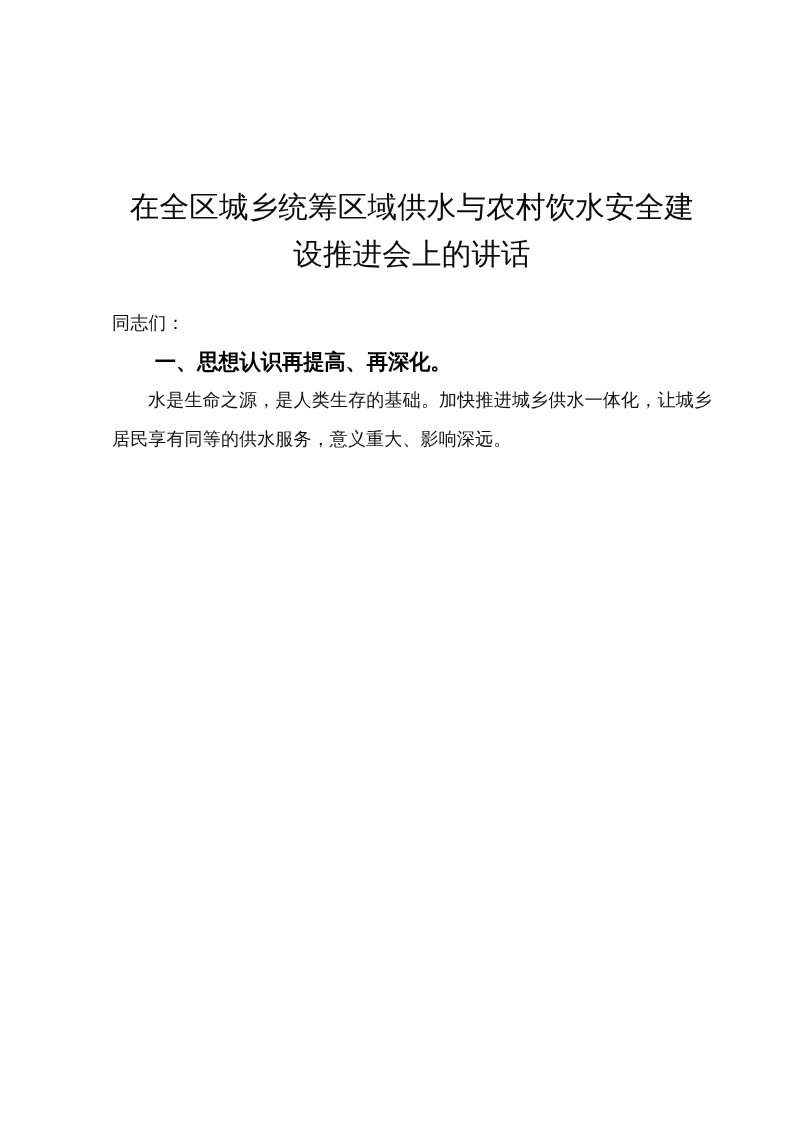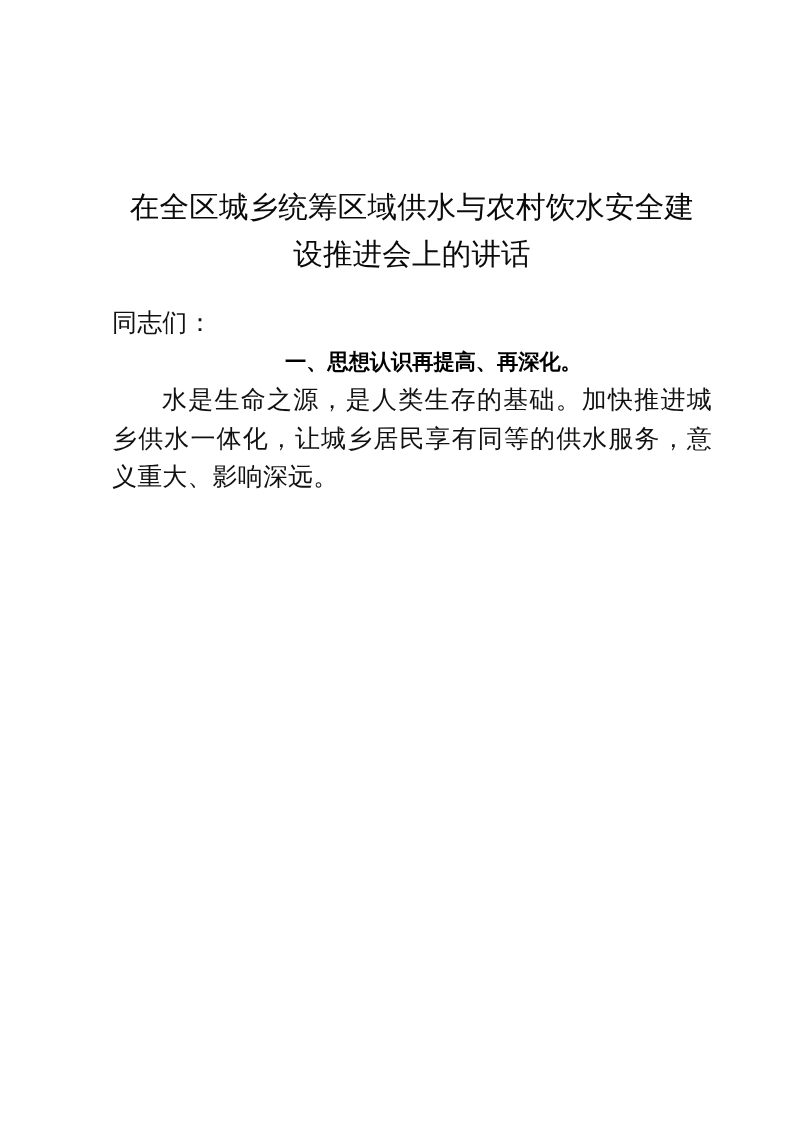--- a/index.html
+++ b/index.html
@@ -45,21 +45,21 @@
     letter-spacing: 0.2px;
     color: #0a0a0a;
     width: 588px;
     margin-left: 6px;
   }
 
   
   .para {
     margin: 0;
     font-family: "DejaVu Serif", "Liberation Serif", serif;
-    font-size: 25px;
+    font-size: 18px;
     line-height: 38.5px;
     text-align: justify;
     text-justify: inter-ideograph;
     color: #111111;
     letter-spacing: 0.15px;
     word-break: break-all;
   }
 
   .para.first-block {
     margin-top: 26px;
@@ -77,21 +77,20 @@
   
   .head-1 {
     margin: 0;
     text-indent: 2em;
     font-family: Liberation Sans, sans-serif;
     font-size: 21.4px;
     font-weight: 700;
     line-height: 38.5px;
     letter-spacing: -0.2px;
     color: #000000;
-    text-align: center;
   }
 
   
   .para .bold-run {
     font-weight: 700;
     letter-spacing: 0.1px;
   }
 
   .num-latin {
     font-family: "DejaVu Serif", "Liberation Serif", serif;

